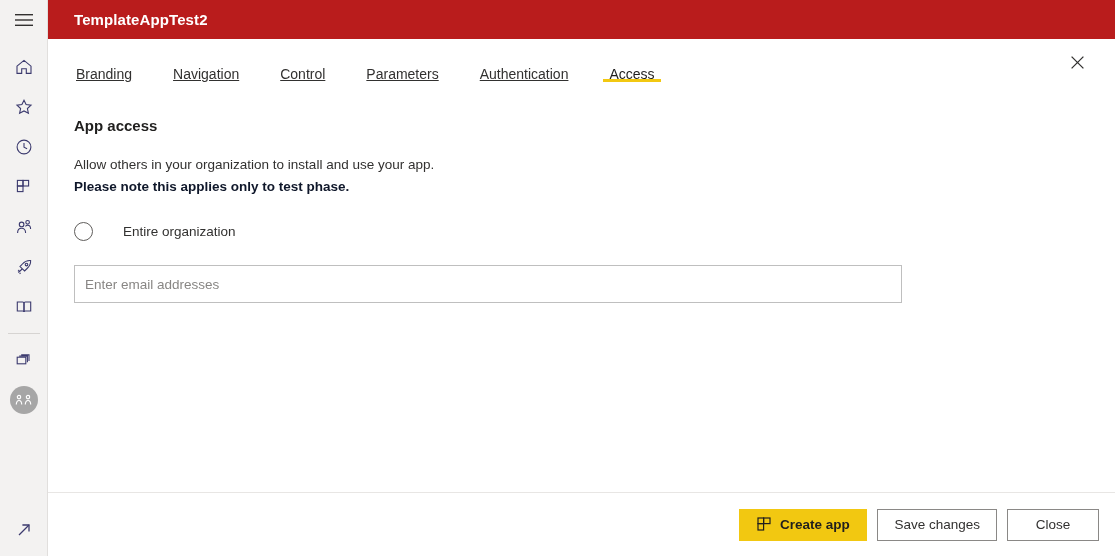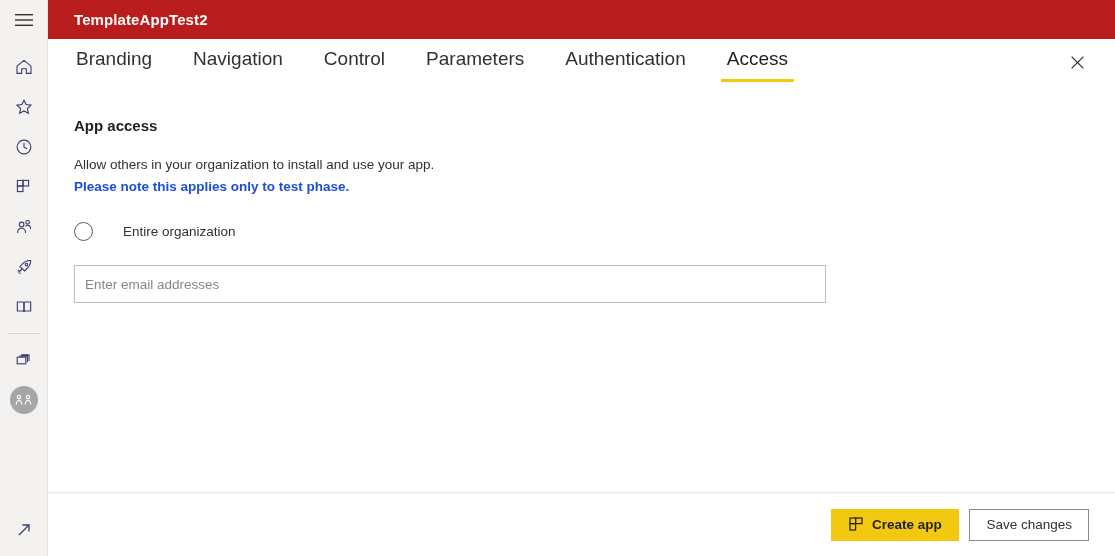--- a/index.html
+++ b/index.html
@@ -81,28 +81,29 @@
     position: relative;
     height: 52px;
     flex: 0 0 52px;
     display: flex;
     align-items: center;
     padding-left: 26px;
     background: #ffffff;
   }
   .tab {
     position: relative;
-    font-size: 19px;
+    font-size: 14px;
     color: #323130;
     padding: 0 2px;
     margin-right: 37px;
     height: 34px;
     display: flex;
-    align-items: flex-start;
+    align-items: flex-end;
     white-space: nowrap;
+    text-decoration: underline;
   }
   .tab:last-of-type { margin-right: 0; }
   .tab.active { font-weight: normal; color: #201f1e; }
   .tab.active::after {
     content: "";
     position: absolute;
     left: -4px; right: -4px;
     bottom: 0;
     height: 3px;
     background: #f2c811;
@@ -125,21 +126,21 @@
     font-size: 15px;
     font-weight: bold;
     color: #201f1e;
     margin-bottom: 20px;
   }
   .desc-line {
     font-size: 13.5px;
     color: #323130;
     line-height: 22px;
   }
-  .desc-line.bold { font-weight: bold; color: #1d4ed8; }
+  .desc-line.bold { font-weight: bold; color: #0f172a; }
 
   .radio-group { margin-top: 18px; }
   .radio-row {
     display: flex;
     align-items: center;
     height: 30px;
     margin-bottom: 1px;
     gap: 20px;
   }
   .radio-mark {
@@ -155,40 +156,40 @@
   .radio-dot {
     width: 9px; height: 9px; border-radius: 50%;
     background: #201f1e;
     display: none;
   }
   .radio-row.selected .radio-dot { display: block; }
   .radio-label { font-size: 13.5px; color: #323130; }
 
   .email-input {
     margin-top: 18px;
-    width: 752px;
+    width: 828px;
     height: 38px;
     border: 1px solid #bfbfbf;
     background: #ffffff;
     font-family: "Liberation Sans", sans-serif;
     font-size: 13.5px;
     color: #323130;
     padding: 0 10px;
     outline: none;
   }
   .email-input::placeholder { color: #888684; }
 
   .footer {
     height: 64px;
     flex: 0 0 64px;
     border-top: 1px solid #e8e6e4;
     display: flex;
     align-items: center;
     justify-content: flex-end;
-    padding-right: 26px;
+    padding-right: 16px;
     gap: 10px;
     background: #ffffff;
   }
   .btn {
     height: 32px;
     min-width: 92px;
     font-family: "Liberation Sans", sans-serif;
     font-size: 13.5px;
     display: inline-flex;
     align-items: center;
@@ -390,16 +391,19 @@
             <rect x="1" y="1" width="5.6" height="5.6"></rect>
             <rect x="6.6" y="1" width="6.4" height="5.6"></rect>
             <rect x="1" y="6.6" width="5.6" height="6.4"></rect>
           </svg>
         </span>
         <span>Create app</span>
       </button>
       <button class="btn btn-secondary">
         <span>Save changes</span>
       </button>
+      <button class="btn btn-secondary">
+        <span>Close</span>
+      </button>
     </div>
 
   </div>
 </div>
 
 </body></html>

